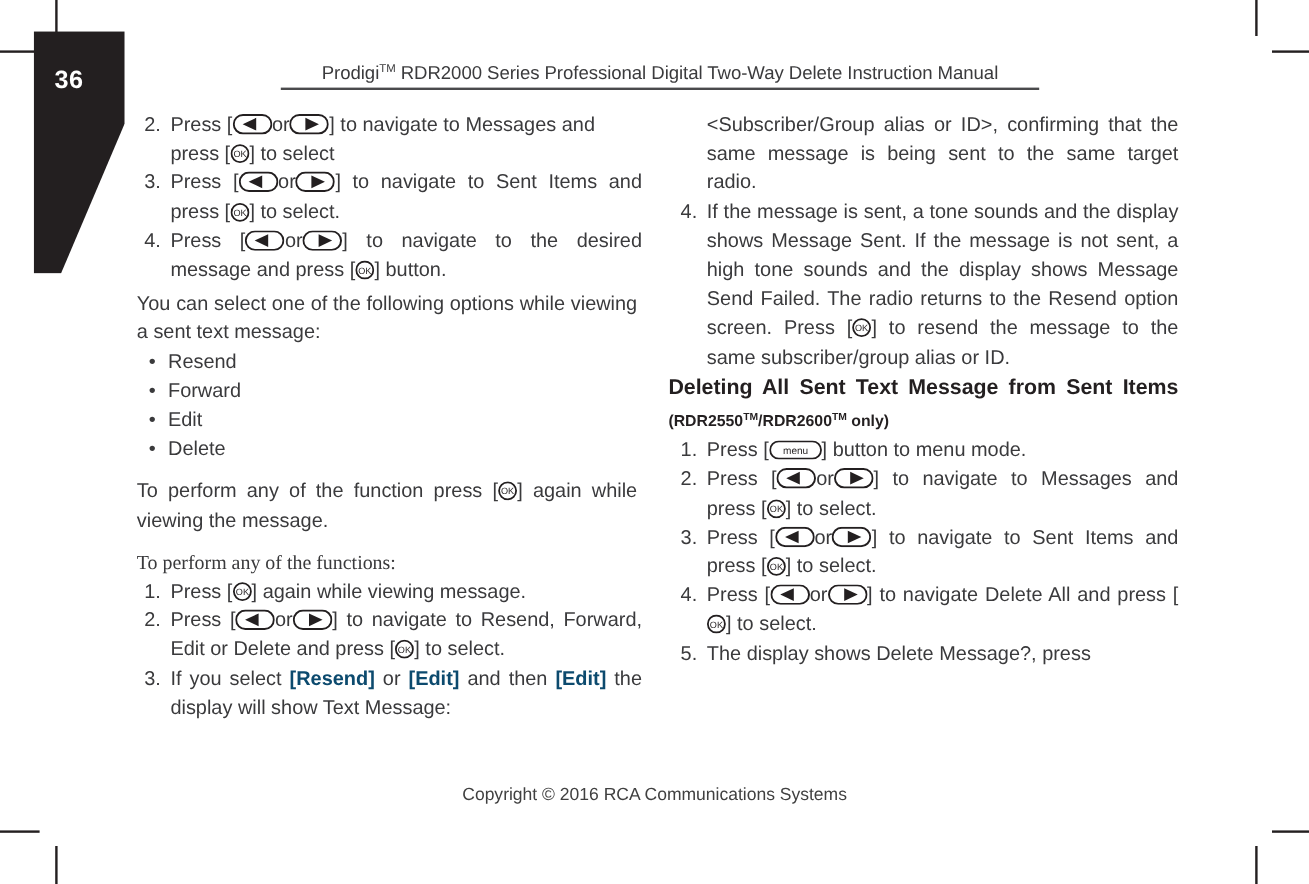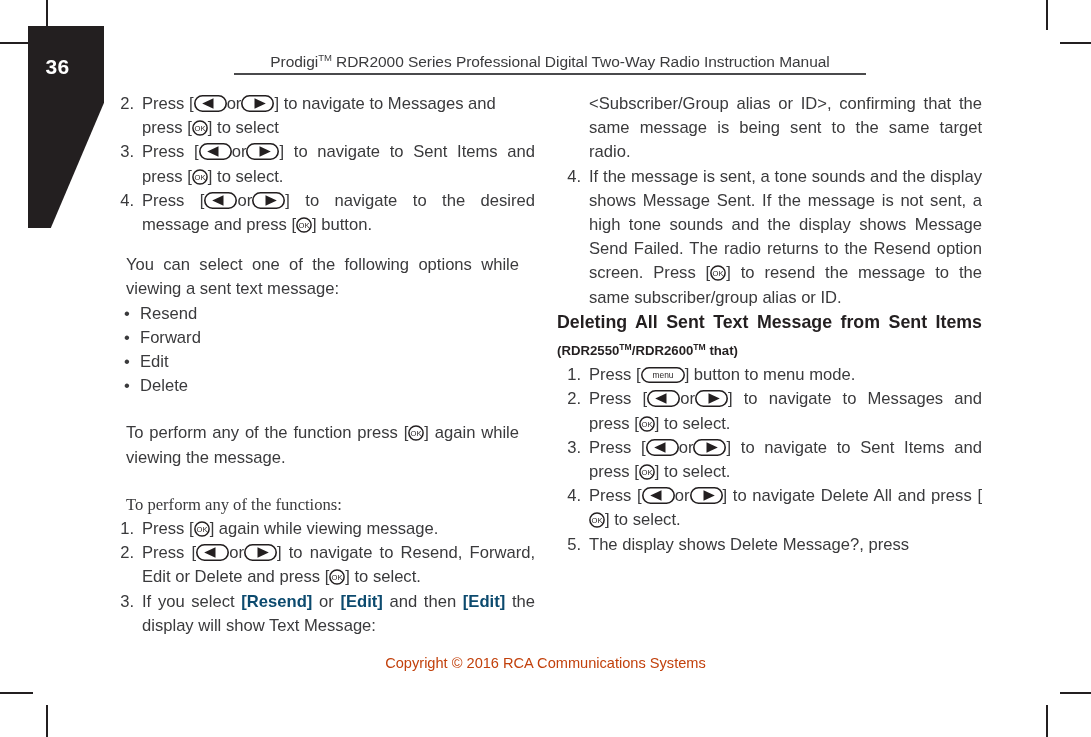--- a/index.html
+++ b/index.html
@@ -84,21 +84,21 @@
     position: absolute;
     top: 0;
     width: 425px;
     font-size: 16.6px;
     line-height: 24.2px;
     color: #3a3a3c;
   }
   .col-left  { left: 110px; }
   .col-right { left: 557px; }
 
-  p { margin: 16px; }
+  p { margin: 4px; }
 
   
   .para {
     text-align: justify;
     text-justify: inter-word;
     margin-bottom: 0px;
   }
   .para.last-left { text-align: left; font-family: Liberation Serif, serif; }
   .gap-sm { height: 7px; }
 
@@ -157,40 +157,40 @@
   .key-ok svg { width: 16px; height: 16px; }
   .key-menu svg { width: 44px; height: 16px; }
 
   
   .footer {
     position: absolute;
     left: 0; top: 655px;
     width: 1091px;
     text-align: center;
     font-size: 14.6px;
-    color: #c2410c;
+    color: #404040;
   }
 </style>
 </head>
 <body>
 
 <div class="crop v crop-tl-v"></div>
 <div class="crop h crop-tl-h"></div>
 <div class="crop v crop-tr-v"></div>
 <div class="crop h crop-tr-h"></div>
 <div class="crop h crop-bl-h"></div>
 <div class="crop v crop-bl-v"></div>
 <div class="crop h crop-br-h"></div>
 <div class="crop v crop-br-v"></div>
 
 <div class="page-tab"></div>
 <div class="page-folio">36</div>
 
 <div class="header">
-  <div class="header-title"><span>Prodigi</span><sup>TM</sup><span> RDR2000 Series Professional Digital Two-Way Radio Instruction Manual</span></div>
+  <div class="header-title"><span>Prodigi</span><sup>TM</sup><span> RDR2000 Series Professional Digital Two-Way Delete Instruction Manual</span></div>
   <div class="header-rule"></div>
 </div>
 
 <div class="body-cols">
 
   <div class="col col-left">
 
     <div class="num-item nojust">
       <span class="num">2.</span><span>Press [</span><span class="key key-arrow"><svg viewBox="0 0 33 17">
             <rect x="0.8" y="0.8" width="31.4" height="15.4" rx="7.7" ry="7.7" fill="#fff" stroke="#231f20" stroke-width="1.6"></rect>
@@ -290,21 +290,21 @@
       <span>&lt;Subscriber/Group alias or ID&gt;, confirming that the same message is being sent to the same target radio.</span>
     </div>
 
     <div class="num-item">
       <span class="num">4.</span><span>If the message is sent, a tone sounds and the display shows Message Sent. If the message is not sent, a high tone sounds and the display shows Message Send Failed. The radio returns to the Resend option screen. Press [</span><span class="key key-ok"><svg viewBox="0 0 16 16">
             <circle cx="8" cy="8" r="7.1" fill="#fff" stroke="#231f20" stroke-width="1.5"></circle>
             <text x="8" y="11" font-family="Liberation Sans, sans-serif" font-size="7.6" text-anchor="middle" fill="#231f20">OK</text>
           </svg></span><span>] to resend the message to the same subscriber/group alias or ID.</span>
     </div>
 
-    <div class="sec-head"><span>Deleting All Sent Text Message from Sent Items </span><span class="sub"><span>(RDR2550</span><sup>TM</sup><span>/RDR2600</span><sup>TM</sup><span> that)</span></span></div>
+    <div class="sec-head"><span>Deleting All Sent Text Message from Sent Items </span><span class="sub"><span>(RDR2550</span><sup>TM</sup><span>/RDR2600</span><sup>TM</sup><span> only)</span></span></div>
 
     <div class="num-item nojust">
       <span class="num">1.</span><span>Press [</span><span class="key key-menu"><svg viewBox="0 0 44 16">
             <rect x="0.8" y="0.8" width="42.4" height="14.4" rx="7.2" ry="7.2" fill="#fff" stroke="#231f20" stroke-width="1.5"></rect>
             <text x="22" y="11.3" font-family="Liberation Sans, sans-serif" font-size="8.4" text-anchor="middle" fill="#231f20">menu</text>
           </svg></span><span>] button to menu mode.</span>
     </div>
 
     <div class="num-item">
       <span class="num">2.</span><span>Press [</span><span class="key key-arrow"><svg viewBox="0 0 33 17">

